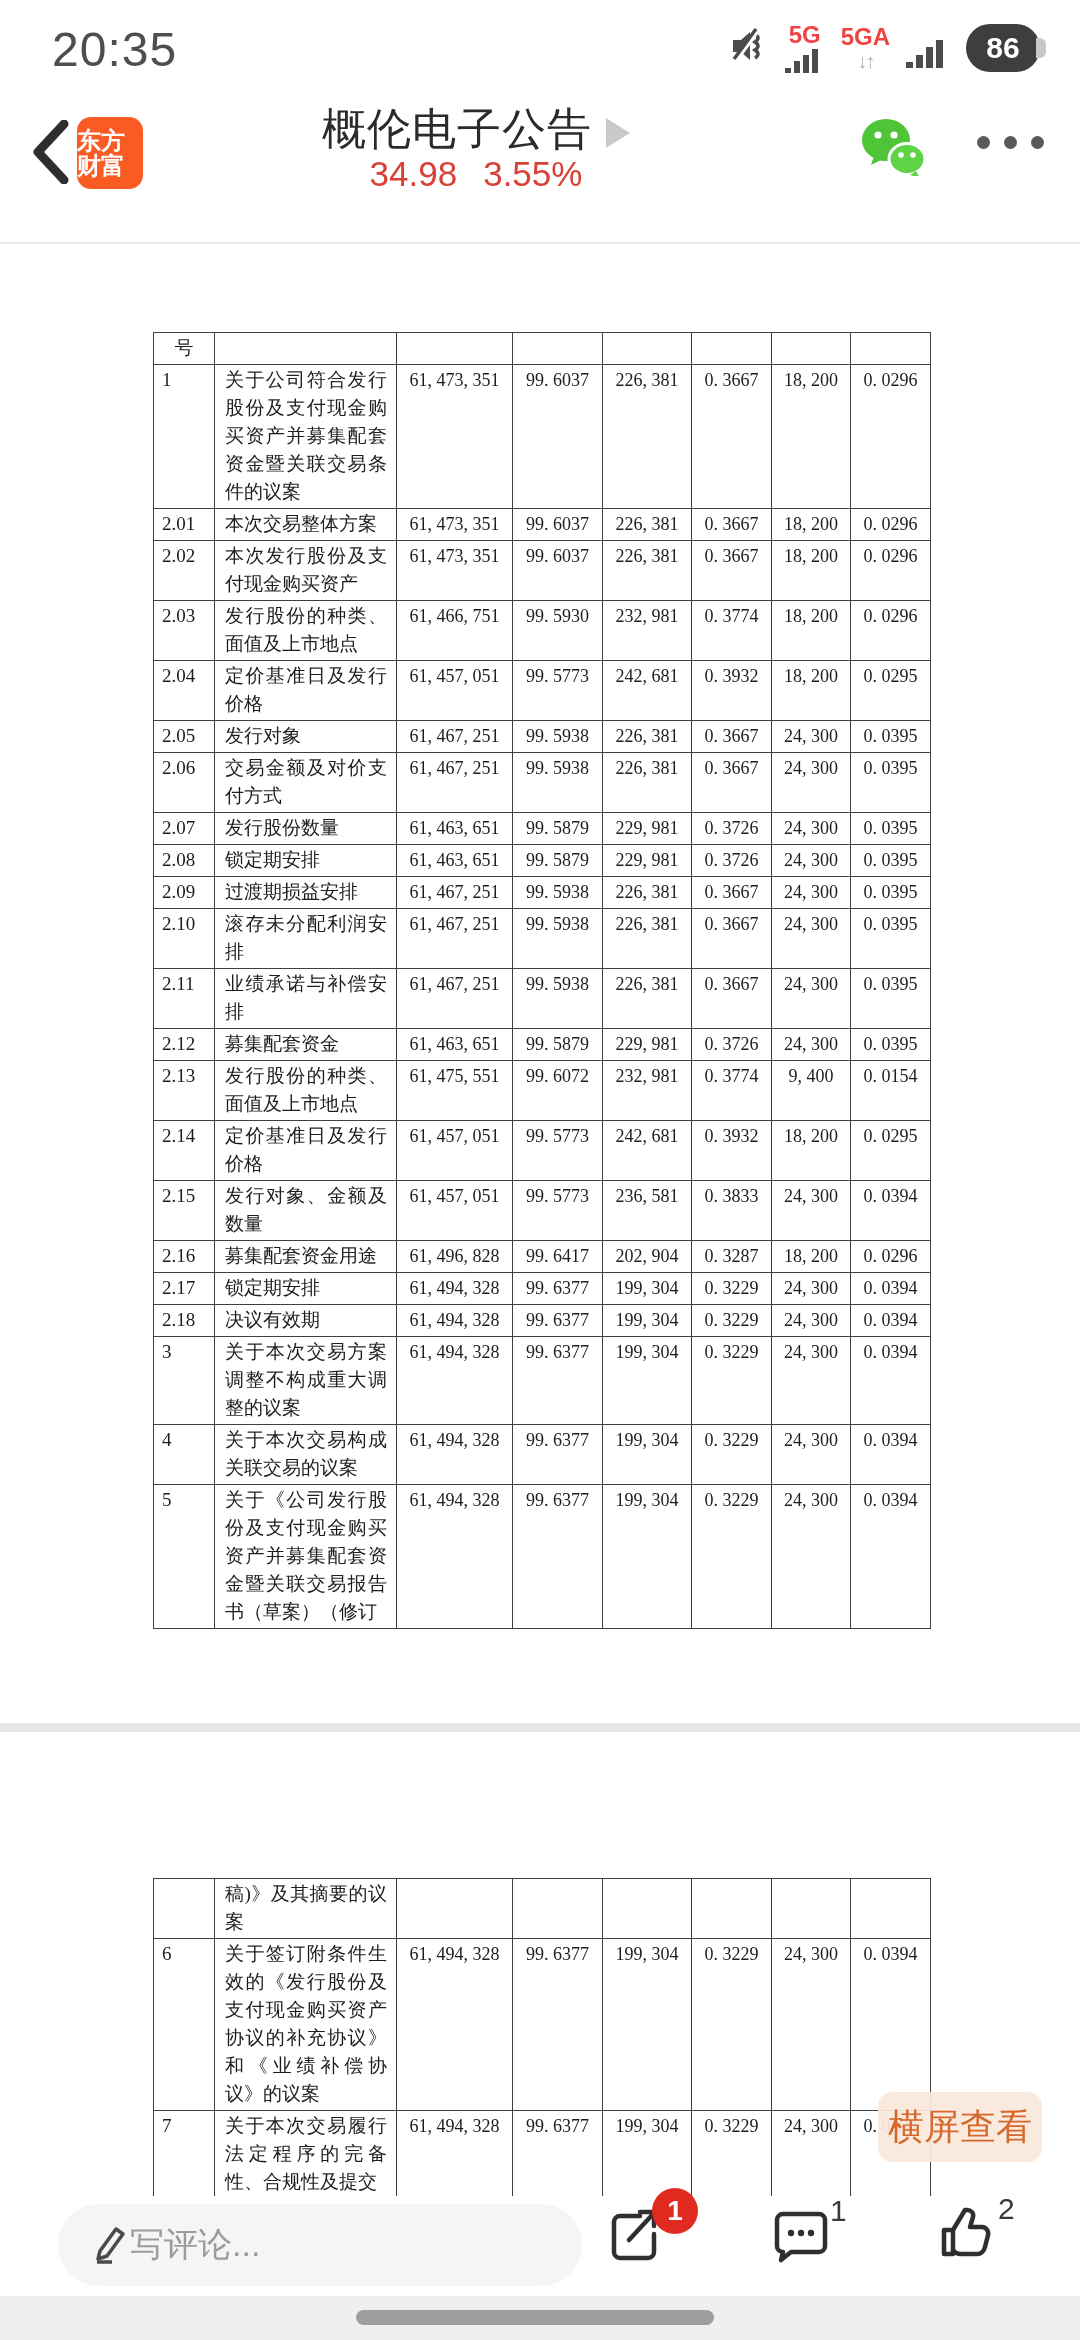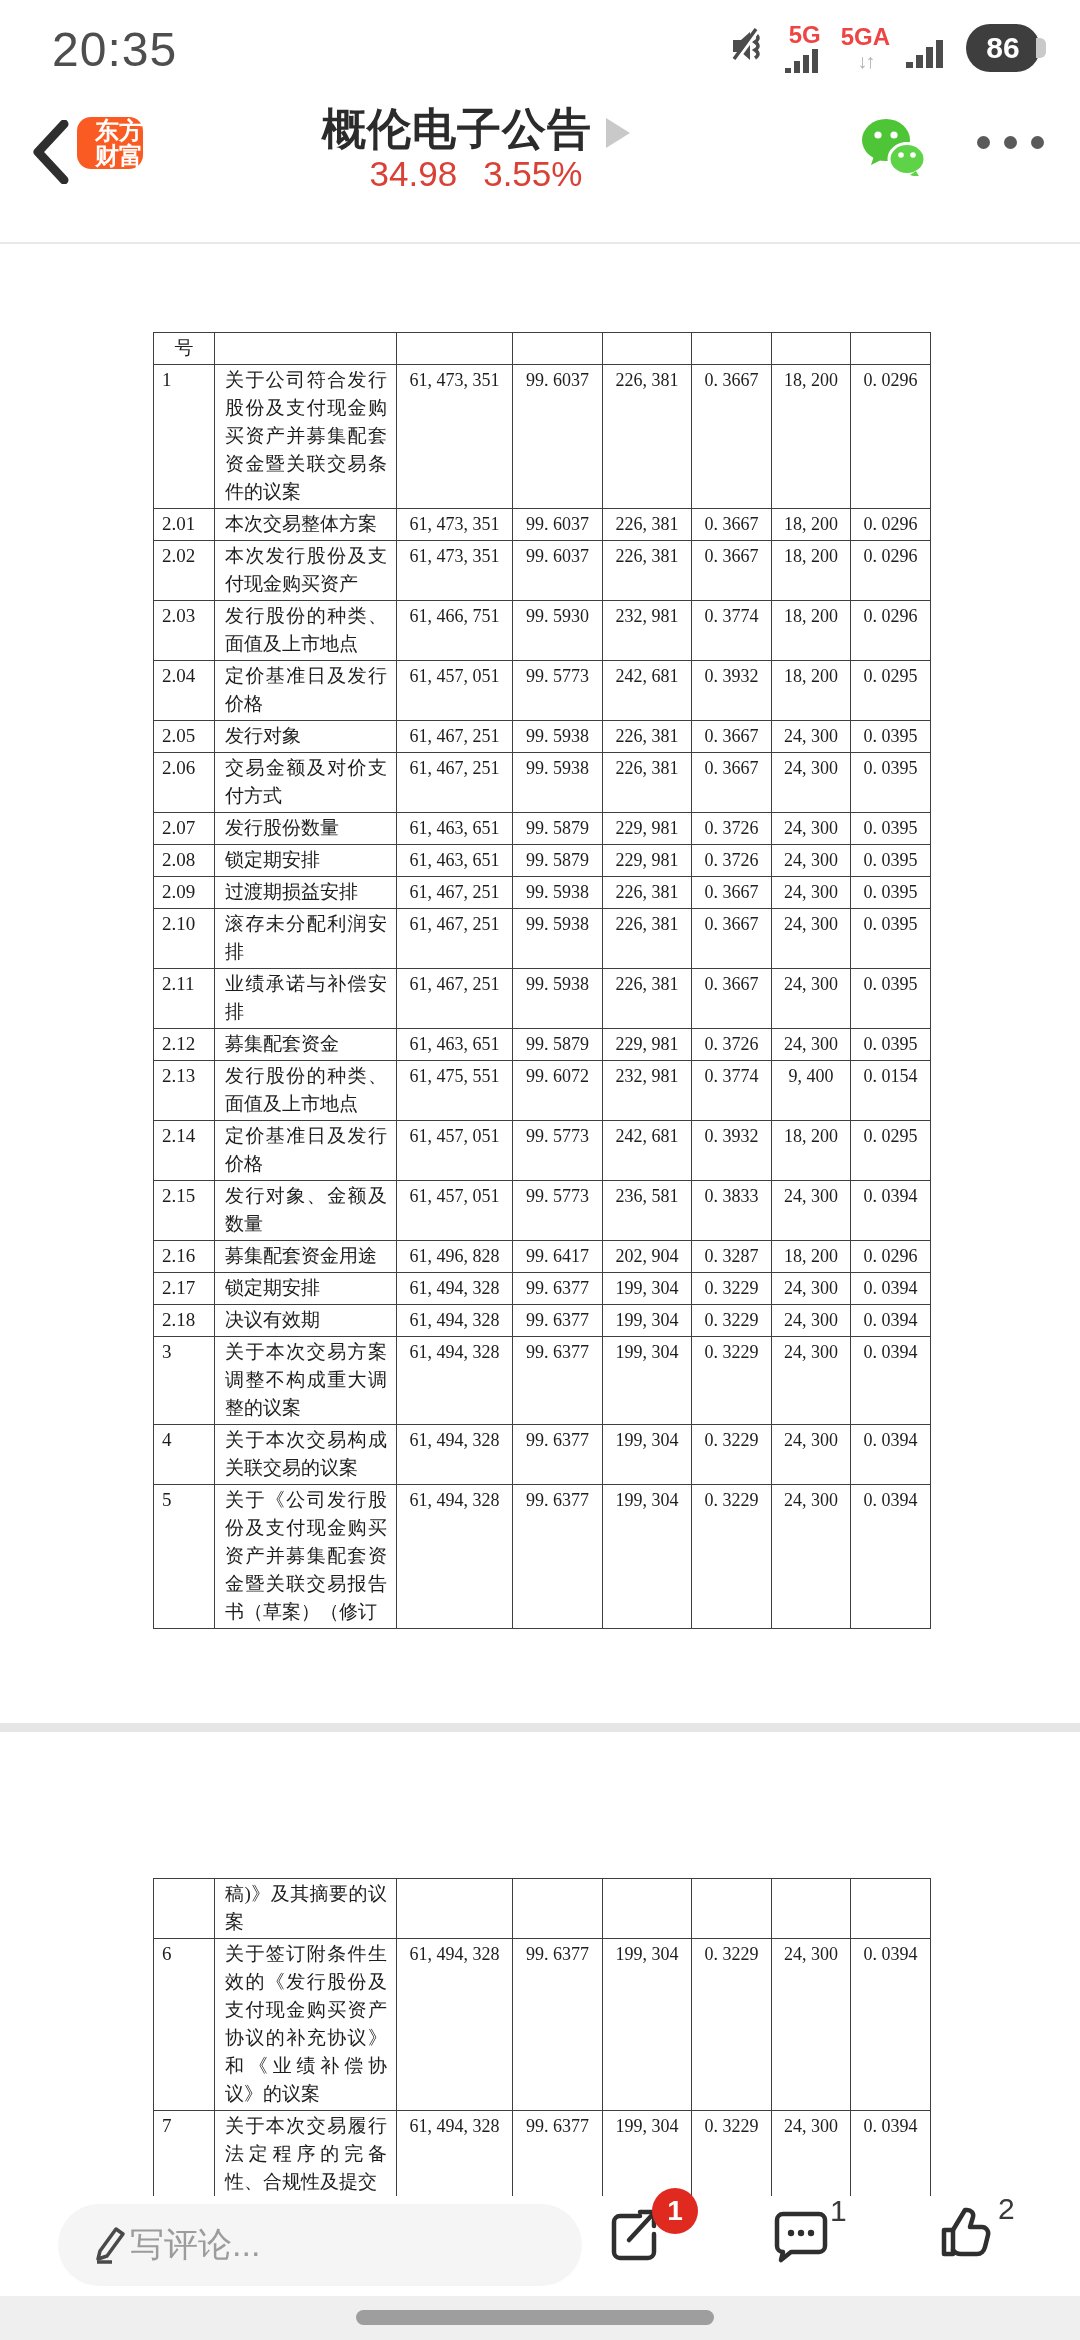--- a/index.html
+++ b/index.html
@@ -12,24 +12,24 @@
   .sb-right { position:absolute; right:40px; top:18px; height:60px; display:flex; align-items:center; gap:16px; }
   .sb-col { display:flex; flex-direction:column; align-items:center; line-height:1; }
   .sb-net { font-size:24px; font-weight:700; color:#ef4444; }
   .sb-arrows { font-size:20px; color:#b3b3b3; letter-spacing:-2px; margin-top:2px; }
   .battery { position:relative; min-width:74px; height:48px; background:#3e3e3e; border-radius:24px; color:#fff; font-size:30px; font-weight:700; display:flex; align-items:center; justify-content:center; }
   .battery::after { content:""; position:absolute; right:-6px; top:14px; width:10px; height:20px; background:#c9c9c9; border-radius:0 6px 6px 0; }
 
   
   .nav { position:absolute; left:0; top:92px; width:1080px; height:152px; background:#fff; border-bottom:2px solid #e9e9e9; }
   .back-btn { position:absolute; left:20px; top:20px; width:60px; height:80px; display:flex; align-items:center; justify-content:center; }
-  .logo { position:absolute; left:77px; top:25px; width:66px; height:52px; background:#fa5b23; border-radius:14px; display:flex; flex-direction:column; align-items:flex-end; justify-content:center; line-height:1.05; }
+  .logo { position:absolute; left:77px; top:25px; width:66px; height:72px; background:#fa5b23; border-radius:14px; display:flex; flex-direction:column; align-items:flex-start; justify-content:center; line-height:1.05; }
   .logo span { color:#fff; font-size:24px; font-weight:700; }
   .title-block { position:absolute; left:0; top:8px; width:1080px; display:flex; justify-content:center; transform:translateX(-64px); align-items:center; gap:14px; }
-  .page-title { font-size:44px; font-weight:700; color:#2b2b2b; letter-spacing:1px; }
+  .page-title { font-size:44px; font-weight:400; color:#2b2b2b; letter-spacing:1px; }
   .title-arrow { width:0; height:0; border-left:24px solid #c9c9c9; border-top:15px solid transparent; border-bottom:15px solid transparent; margin-top:6px; }
   .subtitle { position:absolute; left:0; top:62px; width:1080px; display:flex; justify-content:center; transform:translateX(-64px); gap:26px; font-size:35px; color:#d94036; }
   .wechat { position:absolute; left:860px; top:26px; width:66px; height:56px; }
   .more-btn { position:absolute; left:965px; top:20px; width:90px; height:60px; display:flex; align-items:center; justify-content:center; gap:14px; }
   .more-btn i { width:13px; height:13px; border-radius:50%; background:#5a5a5a; }
 
   
   .page1 { position:absolute; left:0; top:246px; width:1080px; height:1477px; background:#fff; overflow:hidden; }
   .page-gap { position:absolute; left:0; top:1723px; width:1080px; height:9px; background:#e6e6e6; }
   .page2 { position:absolute; left:0; top:1732px; width:1080px; height:464px; background:#fff; overflow:hidden;margin-top:20px; }
@@ -423,20 +423,21 @@
           <td>关于本次交易履行法定程序的完备性、合规性及提交</td>
           <td>61, 494, 328</td>
           <td>99. 6377</td>
           <td>199, 304</td>
           <td>0. 3229</td>
           <td>24, 300</td>
           <td>0. 0394</td>
         </tr>
       </tbody>
   </table>
+  <div class="landscape-btn">横屏查看</div>
 </div>
 
 <div class="bottom-bar">
   <div class="comment-pill">
     <svg width="36" height="40" viewBox="0 0 36 40">
         <path d="M8 26 L24 4 l7 5 -16 22 -9 3 z" fill="none" stroke="#4a4a4a" stroke-width="3.5" stroke-linejoin="round"></path>
         <line x1="5" y1="37" x2="20" y2="37" stroke="#4a4a4a" stroke-width="3.5"></line>
       </svg>
     <span class="comment-placeholder">写评论...</span>
   </div>

